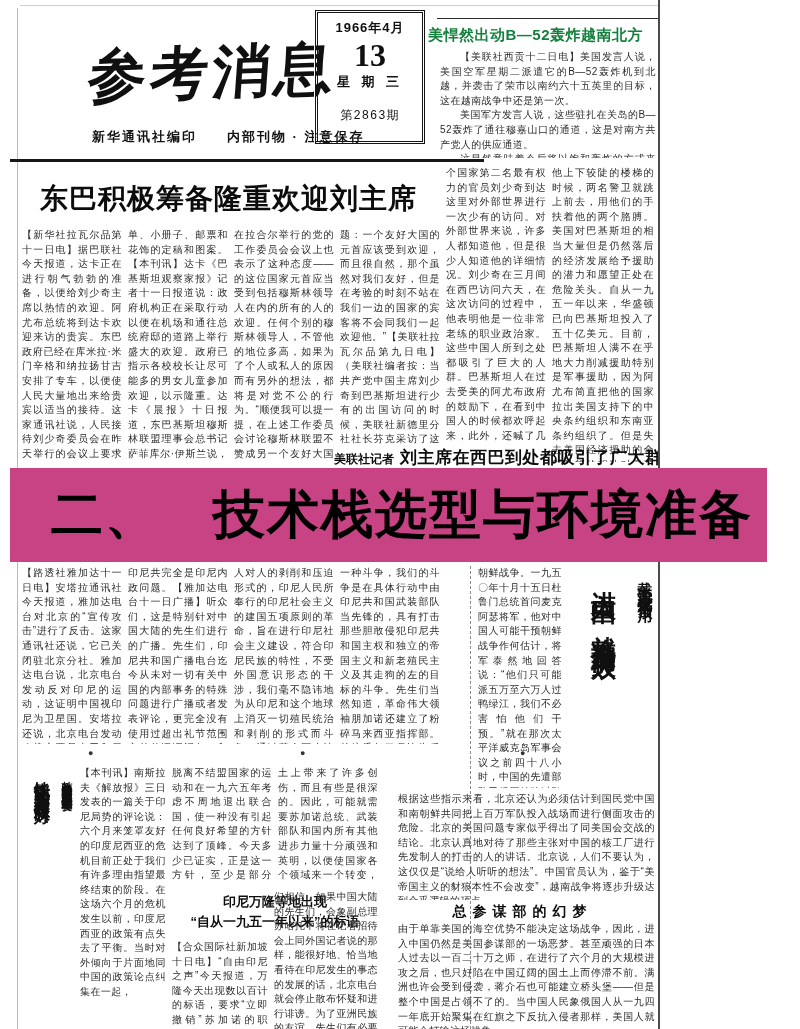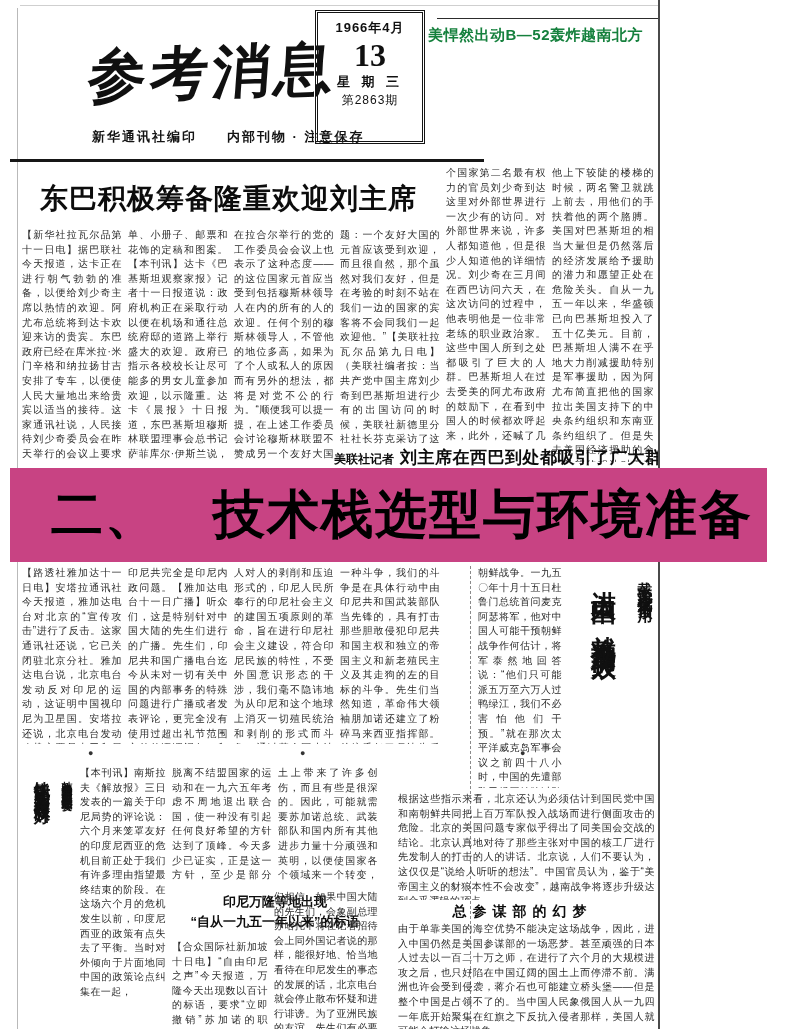--- a/index.html
+++ b/index.html
@@ -25,21 +25,21 @@
   }
   .masthead-sub{left:92px;top:128px;width:330px;font-size:13px;letter-spacing:2px;color:#141414;font-weight:bold;}
   .datebox{
     left:315px;top:10px;width:104px;height:122px;
     border:3px double #141414;outline:1px solid #ffffff;
     text-align:center;color:#101010;padding-top:6px;
   }
   .datebox .month{font-size:13px;font-weight:bold;letter-spacing:1px;}
   .datebox .day{font-size:32px;font-weight:bold;font-family:"Liberation Serif",serif;line-height:36px;}
   .datebox .weekday{font-size:13px;font-weight:bold;letter-spacing:4px;}
-  .datebox .issue{font-size:12px;margin-top:1px;letter-spacing:1px;}
+  .datebox .issue{font-size:12px;margin-top:16px;letter-spacing:1px;font-family:Liberation Mono, monospace;}
 
   
   .bodytext{
     font-size:10px;line-height:14.6px;text-align:justify;color:#2b2b2b;
     overflow:hidden;letter-spacing:0.4px;
   }
   .bodytext p{margin:0;text-indent:2em;}
   .colblock{overflow:hidden;}
 
   .b52-head{left:428px;top:26px;width:221px;font-size:15px;font-weight:bold;color:#15803d;letter-spacing:0.5px;}
@@ -91,20 +91,25 @@
   <div class="abs masthead-sub">新华通讯社编印　　内部刊物 · 注意保存</div>
 
   <div class="abs datebox">
     <div class="month">1966年4月</div>
     <div class="day">13</div>
     <div class="weekday">星 期 三</div>
     <div class="issue">第2863期</div>
   </div>
 
   <div class="abs b52-head">美悍然出动B—52轰炸越南北方</div>
+  <div class="abs bodytext b52-body">
+    <p>【美联社西贡十二日电】美国发言人说，美国空军星期二派遣它的B—52轰炸机到北越，并袭击了荣市以南约六十五英里的目标，这在越南战争中还是第一次。</p>
+    <p>美国军方发言人说，这些驻扎在关岛的B—52轰炸了通往穆嘉山口的通道，这是对南方共产党人的供应通道。</p>
+    <p>这显然意味着今后将以饱和轰炸的方式来补充战术进攻。</p>
+  </div>
 
   <div class="abs liu-head">东巴积极筹备隆重欢迎刘主席</div>
 
   <div class="abs bodytext colblock" style="left:22px;top:228px;width:100px;height:234px;">【新华社拉瓦尔品第十一日电】据巴联社今天报道，达卡正在进行朝气勃勃的准备，以便给刘少奇主席以热情的欢迎。阿尤布总统将到达卡欢迎来访的贵宾。东巴政府已经在库米拉·米门辛格和纳拉扬甘吉安排了专车，以便使人民大量地出来给贵宾以适当的接待。这家通讯社说，人民接待刘少奇委员会在昨天举行的会议上要求政府宣布，中国国家元首抵达达卡的日子为假日。这次会议是由委员会主席巴沙尼主持的。委员会在讨论了将给</div>
   <div class="abs bodytext colblock" style="left:128px;top:228px;width:100px;height:234px;">单、小册子、邮票和花饰的定稿和图案。【本刊讯】达卡《巴基斯坦观察家报》记者十一日报道说：政府机构正在采取行动以便在机场和通往总统府邸的道路上举行盛大的欢迎。政府已指示各校校长让尽可能多的男女儿童参加欢迎，以示隆重。达卡《晨报》十日报道，东巴基斯坦穆斯林联盟理事会总书记萨菲库尔·伊斯兰说，达卡为了相宜地和热烈地欢迎刘少奇主席而成立的市民委员会“不是按照党的路线成立的，党无需为参加这一全国性的事情作出决定”。</div>
   <div class="abs bodytext colblock" style="left:234px;top:228px;width:100px;height:234px;">在拉合尔举行的党的工作委员会会议上也表示了这种态度——的这位国家元首应当受到包括穆斯林领导人在内的所有的人的欢迎。任何个别的穆斯林领导人，不管他的地位多高，如果为了个人或私人的原因而有另外的想法，都将是对党不公的行为。“顺便我可以提一提，在上述工作委员会讨论穆斯林联盟不赞成另一个友好大国在战争期间的行动时，还通过了另一个要求巴基斯坦退出军事联盟的决议。上述两个决议表明了关于哪个国家应该受到欢迎，哪个国家不应予以接待的政策。”</div>
   <div class="abs bodytext colblock" style="left:340px;top:228px;width:100px;height:216px;">题：一个友好大国的元首应该受到欢迎，而且很自然，那个虽然对我们友好，但是在考验的时刻不站在我们一边的国家的宾客将不会同我们一起欢迎他。”【美联社拉瓦尔品第九日电】（美联社编者按：当共产党中国主席刘少奇到巴基斯坦进行少有的出国访问的时候，美联社新德里分社社长芬克采访了这次访问情况。下面是芬克对中国共产党统治集团第二名最重要的人物所得到的第一手印象。）共产党中国主席，这</div>
   <div class="abs bodytext colblock" style="left:446px;top:166px;width:100px;height:278px;">个国家第二名最有权力的官员刘少奇到达这里对外部世界进行一次少有的访问。对外部世界来说，许多人都知道他，但是很少人知道他的详细情况。刘少奇在三月间在西巴访问六天，在这次访问的过程中，他表明他是一位非常老练的职业政治家。这些中国人所到之处都吸引了巨大的人群。巴基斯坦人在过去受美的阿尤布政府的鼓励下，在看到中国人的时候都欢呼起来，此外，还喊了几声“美国佬滚回去”。这引人注目地说明，巴基斯坦在政治上的爱憎能够迅速改变。刘少奇年约六十八岁，他走路很快，但是常停下来歇一会儿。每当</div>
   <div class="abs bodytext colblock" style="left:552px;top:166px;width:102px;height:296px;">他上下较陡的楼梯的时候，两名警卫就跳上前去，用他们的手扶着他的两个胳膊。美国对巴基斯坦的相当大量但是仍然落后的经济发展给予援助的潜力和愿望正处在危险关头。自从一九五一年以来，华盛顿已向巴基斯坦投入了五十亿美元。目前，巴基斯坦人满不在乎地大力削减援助特别是军事援助，因为阿尤布简直把他的国家拉出美国支持下的中央条约组织和东南亚条约组织了。但是失去美国经济援助的全部希望的想法对巴基斯坦人来说是可怕的——而这一点看来是制止刘的宣传运动的东西。但是，刘并没有空着手离开。</div>
 

